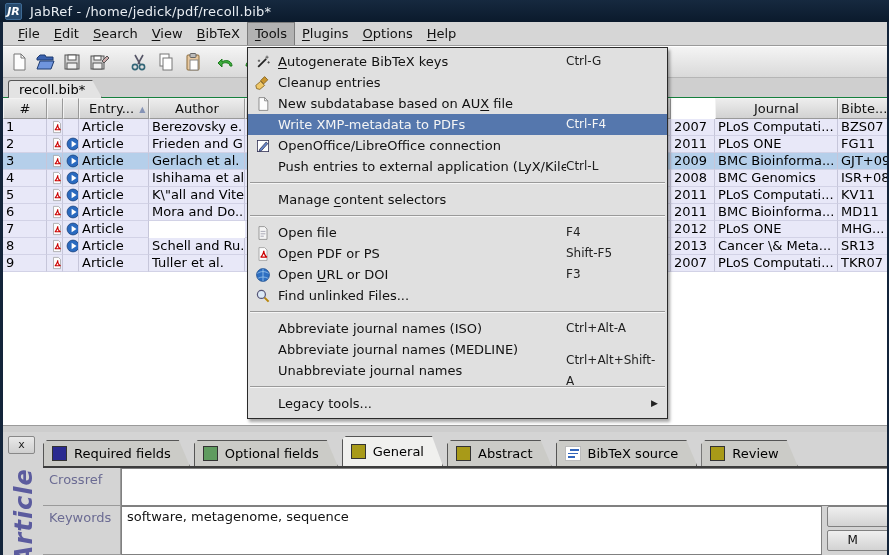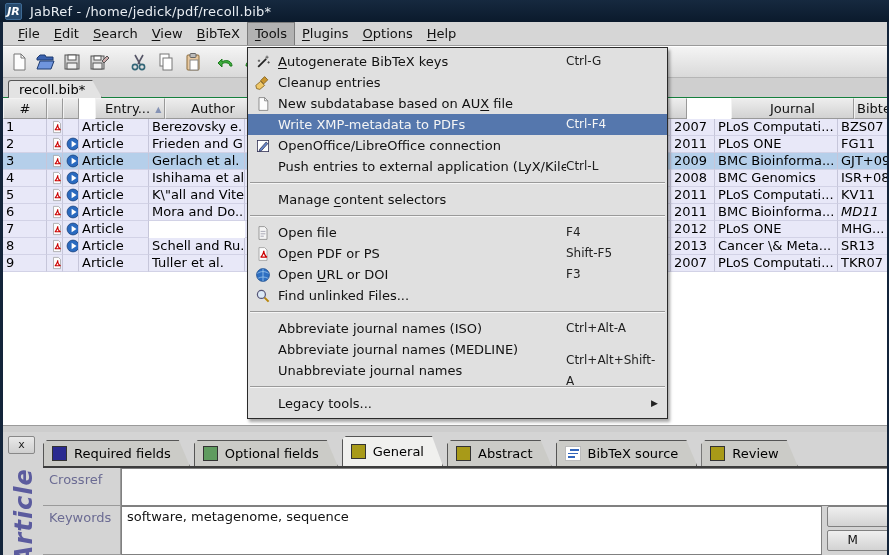--- a/index.html
+++ b/index.html
@@ -166,21 +166,21 @@
 
   <div id="tabstrip">
     <div id="file-tab">recoll.bib*</div>
   </div>
 
   <div id="table">
       <div class="trow thead">
         <div class="tcell" style="width: 44px;"><span>#</span></div>
         <div class="tcell" style="width: 16px;"><span></span></div>
         <div class="tcell" style="width: 16px;"><span></span></div>
-        <div class="tcell left" style="width: 70px; margin-left: 16px;"><span>Entry...</span><span class="sort">▲</span></div>
+        <div class="tcell left" style="width: 70px;"><span>Entry...</span><span class="sort">▲</span></div>
         <div class="tcell" style="width: 96px;"><span>Author</span></div>
         <div class="tcell" style="width: 426px;"><span></span></div>
         <div class="tcell" style="width: 44px; margin-top: 44px;"><span>Year</span></div>
         <div class="tcell" style="width: 123px;"><span>Journal</span></div>
         <div class="tcell" style="width: 50px;"><span>Bibte...</span></div>
       </div>
       <div class="trow">
         <div class="tcell" style="width: 44px;">1</div>
         <div class="tcell" style="width: 16px;">
           <span class="cicon"><svg viewBox="0 0 20 20">
@@ -292,21 +292,21 @@
           <span class="cicon"><svg viewBox="0 0 20 20">
               <circle cx="10" cy="10" r="8.5" fill="#2a6abf" stroke="#123a73"></circle>
               <path d="M8 5.5L15 10l-7 4.5z" fill="#fff"></path>
             </svg></span>
         </div>
         <div class="tcell" style="width: 70px;">Article</div>
         <div class="tcell" style="width: 96px;">Mora and Do...</div>
         <div class="tcell" style="width: 426px;"></div>
         <div class="tcell" style="width: 44px;">2011</div>
         <div class="tcell" style="width: 123px;">BMC Bioinforma...</div>
-        <div class="tcell" style="width: 50px; font-style: italic;">MD11</div>
+        <div class="tcell" style="width: 50px;">MD11</div>
       </div>
       <div class="trow">
         <div class="tcell" style="width: 44px;">7</div>
         <div class="tcell" style="width: 16px;">
           <span class="cicon"><svg viewBox="0 0 20 20">
               <path d="M5 2h7l3 3v13H5z" fill="#fdfdfd" stroke="#999"></path>
               <path d="M7 14c2-1 4-6 4-8 0 3 2 7 4 8-2 0-6 0-8 0z" fill="none" stroke="#c00" stroke-width="1.6"></path>
             </svg></span>
         </div>
         <div class="tcell" style="width: 16px;">

